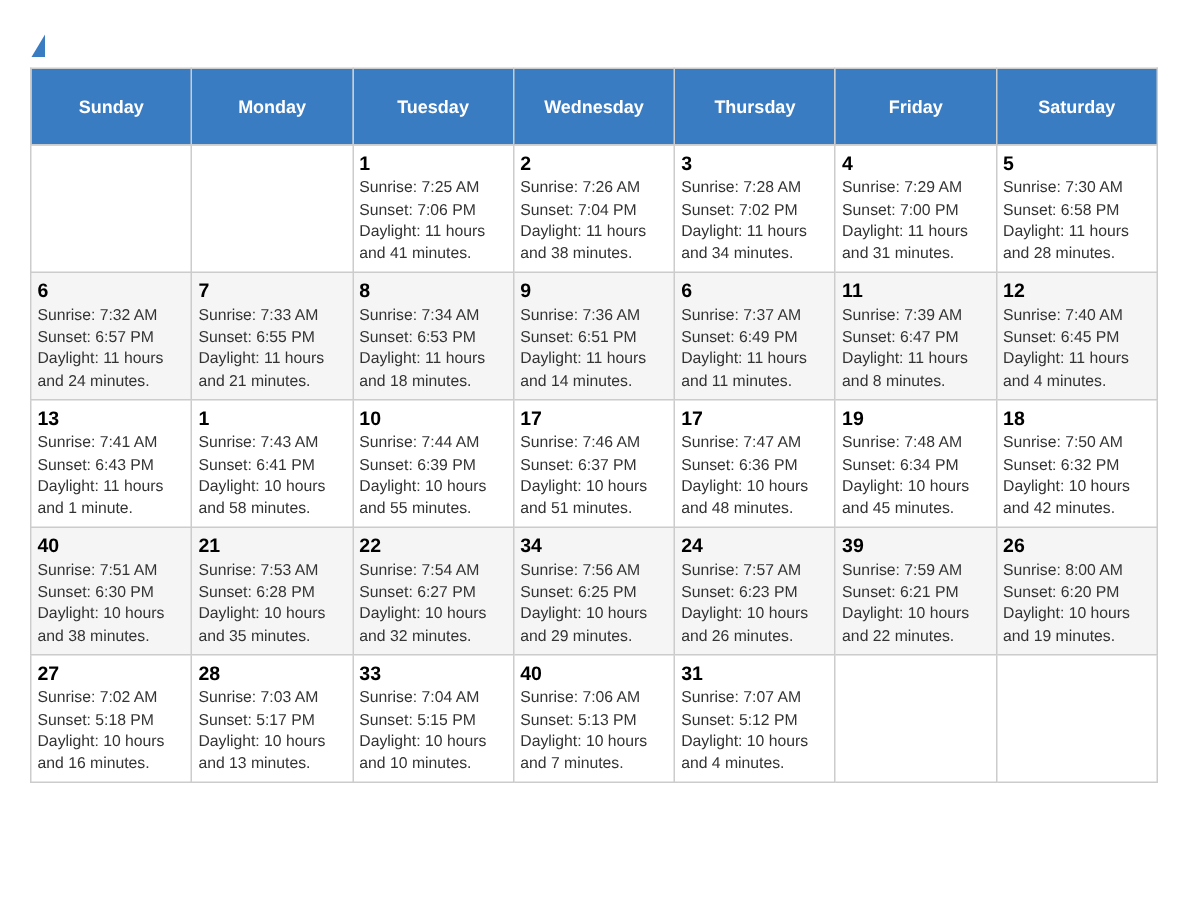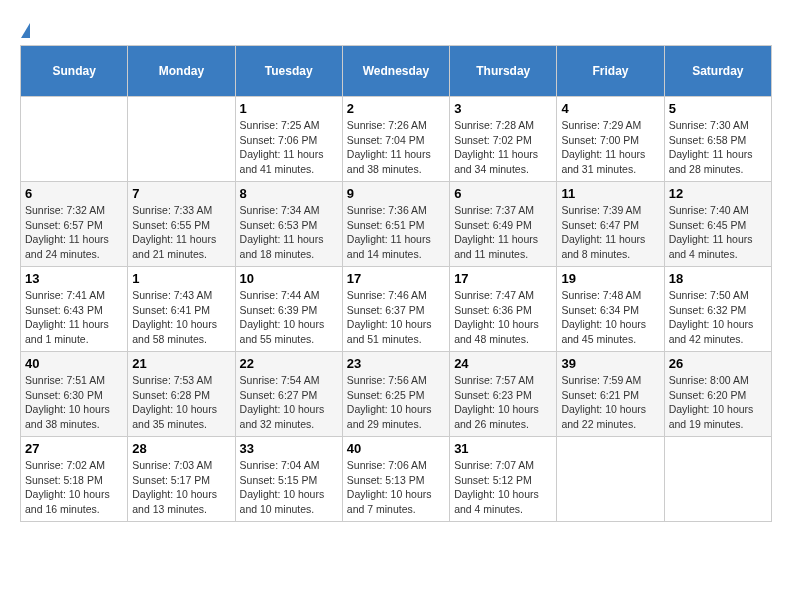--- a/index.html
+++ b/index.html
@@ -197,21 +197,21 @@
         </td>
         <td>
           <span class="day-number">21</span>
           <div class="day-info">Sunrise: 7:53 AM<br>Sunset: 6:28 PM<br>Daylight: 10 hours and 35 minutes.</div>
         </td>
         <td>
           <span class="day-number">22</span>
           <div class="day-info">Sunrise: 7:54 AM<br>Sunset: 6:27 PM<br>Daylight: 10 hours and 32 minutes.</div>
         </td>
         <td>
-          <span class="day-number">23</span>
+          <span class="day-number">34</span>
           <div class="day-info">Sunrise: 7:56 AM<br>Sunset: 6:25 PM<br>Daylight: 10 hours and 29 minutes.</div>
         </td>
         <td>
           <span class="day-number">24</span>
           <div class="day-info">Sunrise: 7:57 AM<br>Sunset: 6:23 PM<br>Daylight: 10 hours and 26 minutes.</div>
         </td>
         <td>
           <span class="day-number">39</span>
           <div class="day-info">Sunrise: 7:59 AM<br>Sunset: 6:21 PM<br>Daylight: 10 hours and 22 minutes.</div>
         </td>

